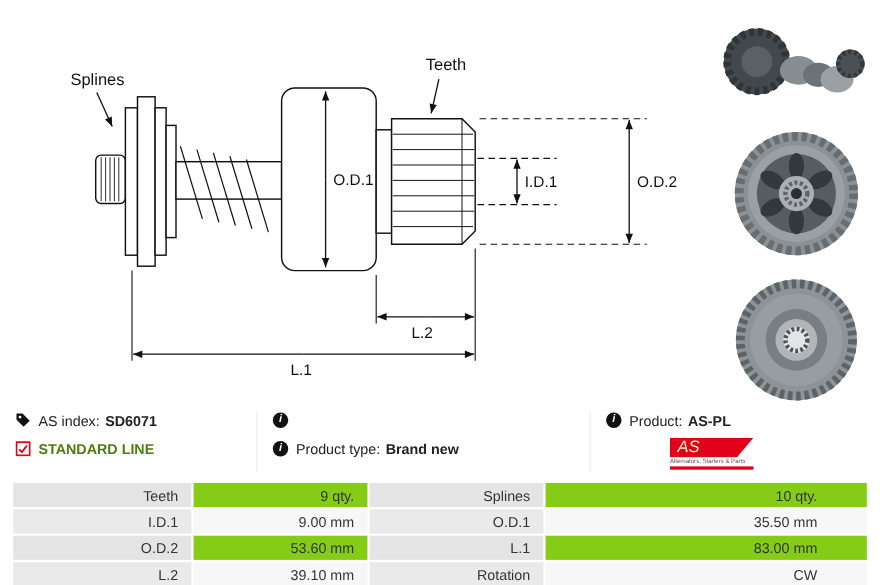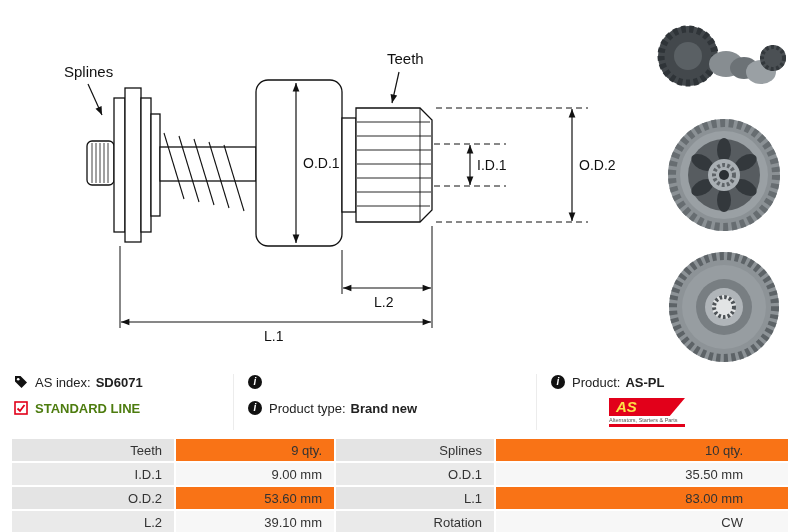--- a/index.html
+++ b/index.html
@@ -22,32 +22,32 @@
   .info-row{display:flex;align-items:center;gap:7px;margin-bottom:10px;height:16px;}
   .info-row b{margin-left:-2px;}
   .red{color:#4d7c0f;font-weight:bold;}
   .iicon{display:inline-block;width:14px;height:14px;border-radius:50%;background:#111;
          color:#fff;font-size:10px;font-weight:bold;font-style:italic;text-align:center;
          line-height:14px;flex:0 0 14px;}
   .val-strong{font-weight:bold;margin-left:2px;}
 
   
   .aspl-logo{width:76px;margin-left:58px;margin-top:-2px;}
-  .logo-flag{background:#e2001a;color:#fde047;font-style:italic;font-weight:bold;font-size:15px;
+  .logo-flag{background:#e2001a;color:#fef9c3;font-style:italic;font-weight:normal;font-size:15px;
              line-height:18px;height:18px;padding-left:7px;
              clip-path:polygon(0 0,100% 0,80% 100%,0 100%);}
   .logo-tagline{font-size:5.5px;color:#555;white-space:nowrap;margin-top:1px;}
   .logo-bar{height:2.5px;background:#e2001a;margin-top:1px;}
 
   
   table.spec{position:absolute;left:10px;top:437px;width:780px;border-collapse:separate;
              border-spacing:2px;font-size:13px;color:#333;table-layout:fixed;}
   .spec td{height:20px;padding:1px 12px 1px 4px;text-align:right;overflow:hidden;}
   .spec td.lbl{background:#e4e4e4;}
-  .spec td.val{background:#f97316;}
+  .spec td.val{background:#84cc16;}
   .spec td.last{padding-right:45px;}
   .spec tr:nth-child(even) td.lbl{background:#eaeaea;}
   .spec tr:nth-child(even) td.val{background:#f7f7f7;}
 </style>
 </head>
 <body>
 
 <div class="page">
 
   <svg class="drawing" width="650" height="370" viewBox="0 0 650 370">

